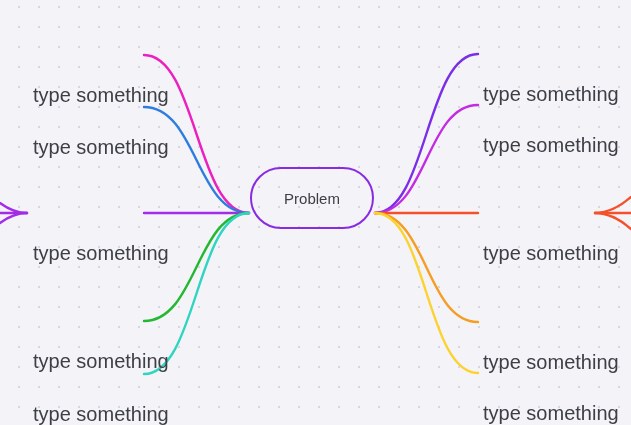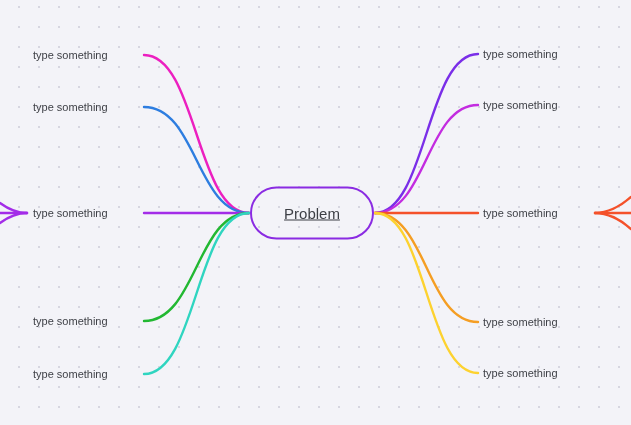--- a/index.html
+++ b/index.html
@@ -11,24 +11,25 @@
     font-family: "Liberation Sans", "DejaVu Sans", sans-serif;
   }
   .curves-svg {
     position: absolute;
     inset: 0;
     display: block;
   }
   .branch-label {
     position: absolute;
     transform: translateY(-50%);
-    font-size: 11px;
+    font-size: 20px;
     white-space: nowrap;
     cursor: text;
     user-select: none;
+    margin-top: 40px;
   }
   .center-node {
     position: absolute;
     transform: translate(-50%, -50%);
     display: flex;
     align-items: center;
     justify-content: center;
     border-radius: 32px;
     background: transparent;
     font-size: 15px;
@@ -51,21 +52,21 @@
       <path d="M 249 213 C 196.5 213, 196.5 374, 144 374" fill="none" stroke="#2fd5c0" stroke-width="2.4" stroke-linecap="round"></path>
       <path d="M 375 213 C 426.5 213, 426.5 54, 478 54" fill="none" stroke="#7a2ee8" stroke-width="2.4" stroke-linecap="round"></path>
       <path d="M 375 213 C 426.5 213, 426.5 105, 478 105" fill="none" stroke="#c32ce0" stroke-width="2.4" stroke-linecap="round"></path>
       <path d="M 375 213 L 478 213" fill="none" stroke="#f4512a" stroke-width="2.4" stroke-linecap="round"></path>
       <path d="M 595 213 Q 613 213 631 197" fill="none" stroke="#f4512a" stroke-width="2.4" stroke-linecap="round"></path>
       <path d="M 595 213 L 631 213" fill="none" stroke="#f4512a" stroke-width="2.4" stroke-linecap="round"></path>
       <path d="M 595 213 Q 613 213 631 229" fill="none" stroke="#f4512a" stroke-width="2.4" stroke-linecap="round"></path>
       <path d="M 375 213 C 426.5 213, 426.5 322, 478 322" fill="none" stroke="#f59e23" stroke-width="2.4" stroke-linecap="round"></path>
       <path d="M 375 213 C 426.5 213, 426.5 373, 478 373" fill="none" stroke="#fdd22f" stroke-width="2.4" stroke-linecap="round"></path>
     </svg>
-  <div class="center-node" id="center-node" style="left: 312px; top: 213px; width: 124px; height: 53px; border: 2.4px solid rgb(138, 43, 226); color: rgb(61, 63, 69); text-decoration: underline;">Problem</div>
+  <div class="center-node" id="center-node" style="left: 312px; top: 198px; width: 124px; height: 62px; border: 2.4px solid rgb(138, 43, 226); color: rgb(61, 63, 69);">Problem</div>
   <div id="labels-layer">
       <div class="branch-label" style="top: 55px; left: 33px;">type something</div>
       <div class="branch-label" style="top: 107px; left: 33px;">type something</div>
       <div class="branch-label" style="top: 213px; left: 33px;">type something</div>
       <div class="branch-label" style="top: 321px; left: 33px;">type something</div>
       <div class="branch-label" style="top: 374px; left: 33px;">type something</div>
       <div class="branch-label" style="top: 54px; left: 483px;">type something</div>
       <div class="branch-label" style="top: 105px; left: 483px;">type something</div>
       <div class="branch-label" style="top: 213px; left: 483px;">type something</div>
       <div class="branch-label" style="top: 322px; left: 483px;">type something</div>

